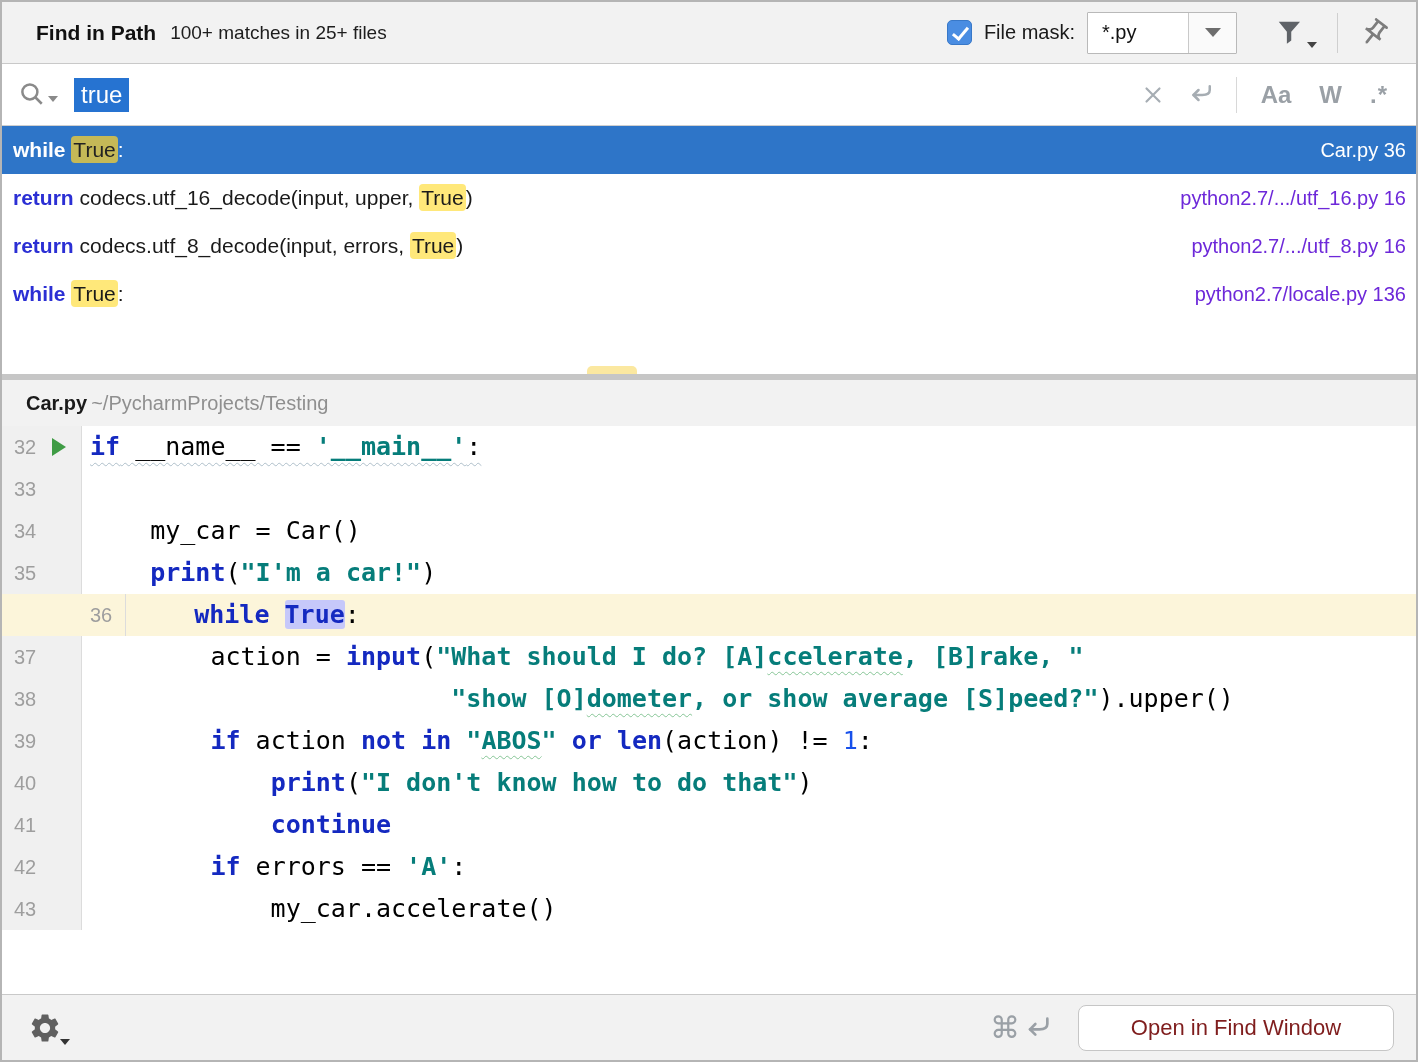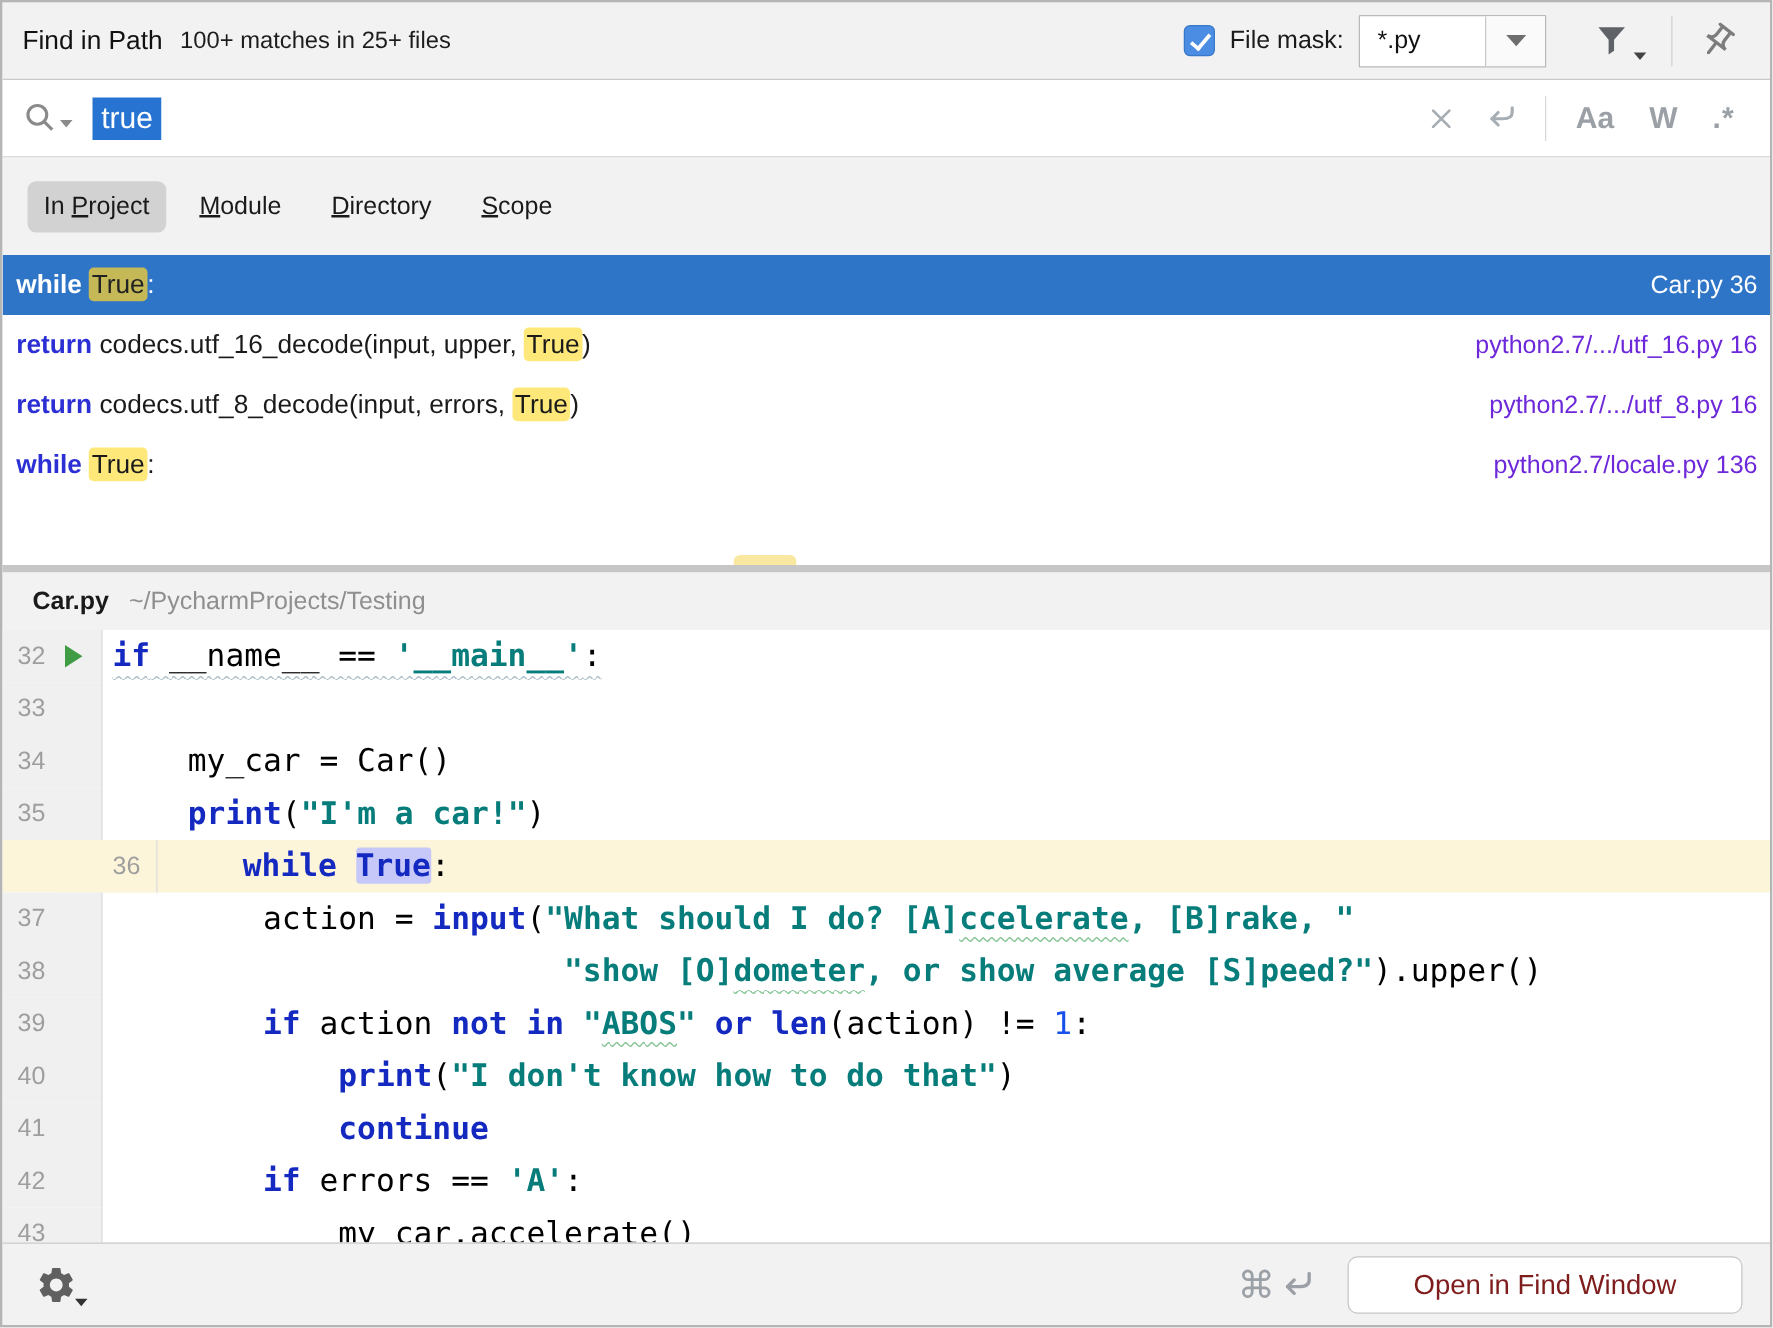--- a/index.html
+++ b/index.html
@@ -4,21 +4,21 @@
 <style>
   * { margin:0; padding:0; box-sizing:border-box; }
   body { background:#e8e8e8; font-family:"Liberation Sans", sans-serif; }
   .window {
     width:1418px; height:1062px; background:#fff;
     border:2px solid #b5b5b5; display:flex; flex-direction:column; overflow:hidden;
   }
   
   .header { flex:0 0 62px; background:#f2f2f2; border-bottom:1px solid #c9c9c9;
     display:flex; align-items:center; padding:0 16px; }
-  .title { font-size:21px; font-weight:normal; color:#111; }
+  .title { font-size:21px; font-weight:bold; color:#111;margin-left:18px; }
   .matches { font-size:19px; color:#1d1d1d; margin-left:14px; }
   .spacer { flex:1; }
   .checkbox { width:25px; height:25px; background:#4a8de2; border:1px solid #3878c8;
     border-radius:5px; position:relative; cursor:default; }
   .checkbox::after { content:""; position:absolute; left:8px; top:3px; width:6px; height:13px;
     border:solid #fff; border-width:0 3px 3px 0; transform:rotate(40deg); }
   .fm-label { font-size:20px; color:#1a1a1a; margin:0 12px 0 12px; }
   .combo { display:flex; height:42px; border:1px solid #b9b9b9; border-radius:1px;
     background:#fff; overflow:hidden; margin-right:28px; }
   .combo-text { width:100px; display:flex; align-items:center; padding-left:14px; font-size:20px; color:#111; }
@@ -50,21 +50,21 @@
   .result-row .seg.match { background:#ffe87a; border-radius:4px; padding:2px 2px; color:#1a1a1a; }
   .result-row.selected { background:#2e75c8; color:#fff; }
   .result-row.selected .seg.kw { color:#fff; }
   .result-row.selected .loc { color:#fff; }
   .result-row.selected .seg.match { background:#c5b957; color:#222; }
   .frag { position:absolute; left:585px; bottom:0; width:50px; height:8px;
     background:#fbe8a0; border-radius:5px 5px 0 0; }
   .hdivider { flex:0 0 6px; background:#c6c6c6; }
   
   .preview-header { flex:0 0 46px; background:#f2f2f2; display:flex; align-items:center;
-    padding-left:24px; gap:16px; }
+    padding-left:24px; gap:4px; }
   .file-name { font-size:20px; font-weight:bold; color:#1a1a1a; }
   .file-path { font-size:20px; color:#8f8f8f; }
   .code { flex:1 1 auto; overflow:hidden; background:#fff; }
   .code-line { display:flex; height:42px; line-height:42px; white-space:pre;
     font-family:"DejaVu Sans Mono", monospace; font-size:25px; color:#000; }
   .gutter { flex:0 0 80px; background:#f0f0f0; border-right:1px solid #dcdcdc;
     color:#9e9e9e; font-family:"Liberation Sans", sans-serif; font-size:20px;
     display:flex; align-items:center; padding-left:12px; }
   .code-line.current, .code-line.current .gutter { background:#fcf5da;padding-left:44px; }
   .run-icon { width:0; height:0; margin-left:16px; border-top:9px solid transparent;
@@ -141,26 +141,20 @@
         <path d="M19 5 v3 c0 3-2 4-6 4 H6" fill="none" stroke="#a6adb3" stroke-width="2" stroke-linecap="round"></path>
         <path d="M10 8 l-4 4 4 4" fill="none" stroke="#a6adb3" stroke-width="2" stroke-linecap="round" stroke-linejoin="round"></path>
       </svg>
     </span>
     <span class="vsep" style="height:36px; background:#d8d8d8;"></span>
     <span class="srch-toggle">Aa</span>
     <span class="srch-toggle">W</span>
     <span class="srch-toggle regex-t">.*</span>
   </div>
 
-  <div class="tabs-row">
-      <div class="tab selected">In <u>P</u>roject</div>
-      <div class="tab"><u>M</u>odule</div>
-      <div class="tab"><u>D</u>irectory</div>
-      <div class="tab"><u>S</u>cope</div>
-    </div>
 
   <div class="results">
     <div class="result-row selected"><span class="rtext"><span class="seg kw">while </span><span class="seg match">True</span><span class="seg">:</span></span><span class="loc">Car.py 36</span></div>
       <div class="result-row"><span class="rtext"><span class="seg kw">return</span><span class="seg"> codecs.utf_16_decode(input, upper, </span><span class="seg match">True</span><span class="seg">)</span></span><span class="loc">python2.7/.../utf_16.py 16</span></div>
       <div class="result-row"><span class="rtext"><span class="seg kw">return</span><span class="seg"> codecs.utf_8_decode(input, errors, </span><span class="seg match">True</span><span class="seg">)</span></span><span class="loc">python2.7/.../utf_8.py 16</span></div>
       <div class="result-row"><span class="rtext"><span class="seg kw">while</span><span class="seg"> </span><span class="seg match">True</span><span class="seg">:</span></span><span class="loc">python2.7/locale.py 136</span></div>
       <div class="frag"></div>
   </div>
 
   <div class="hdivider"></div>

